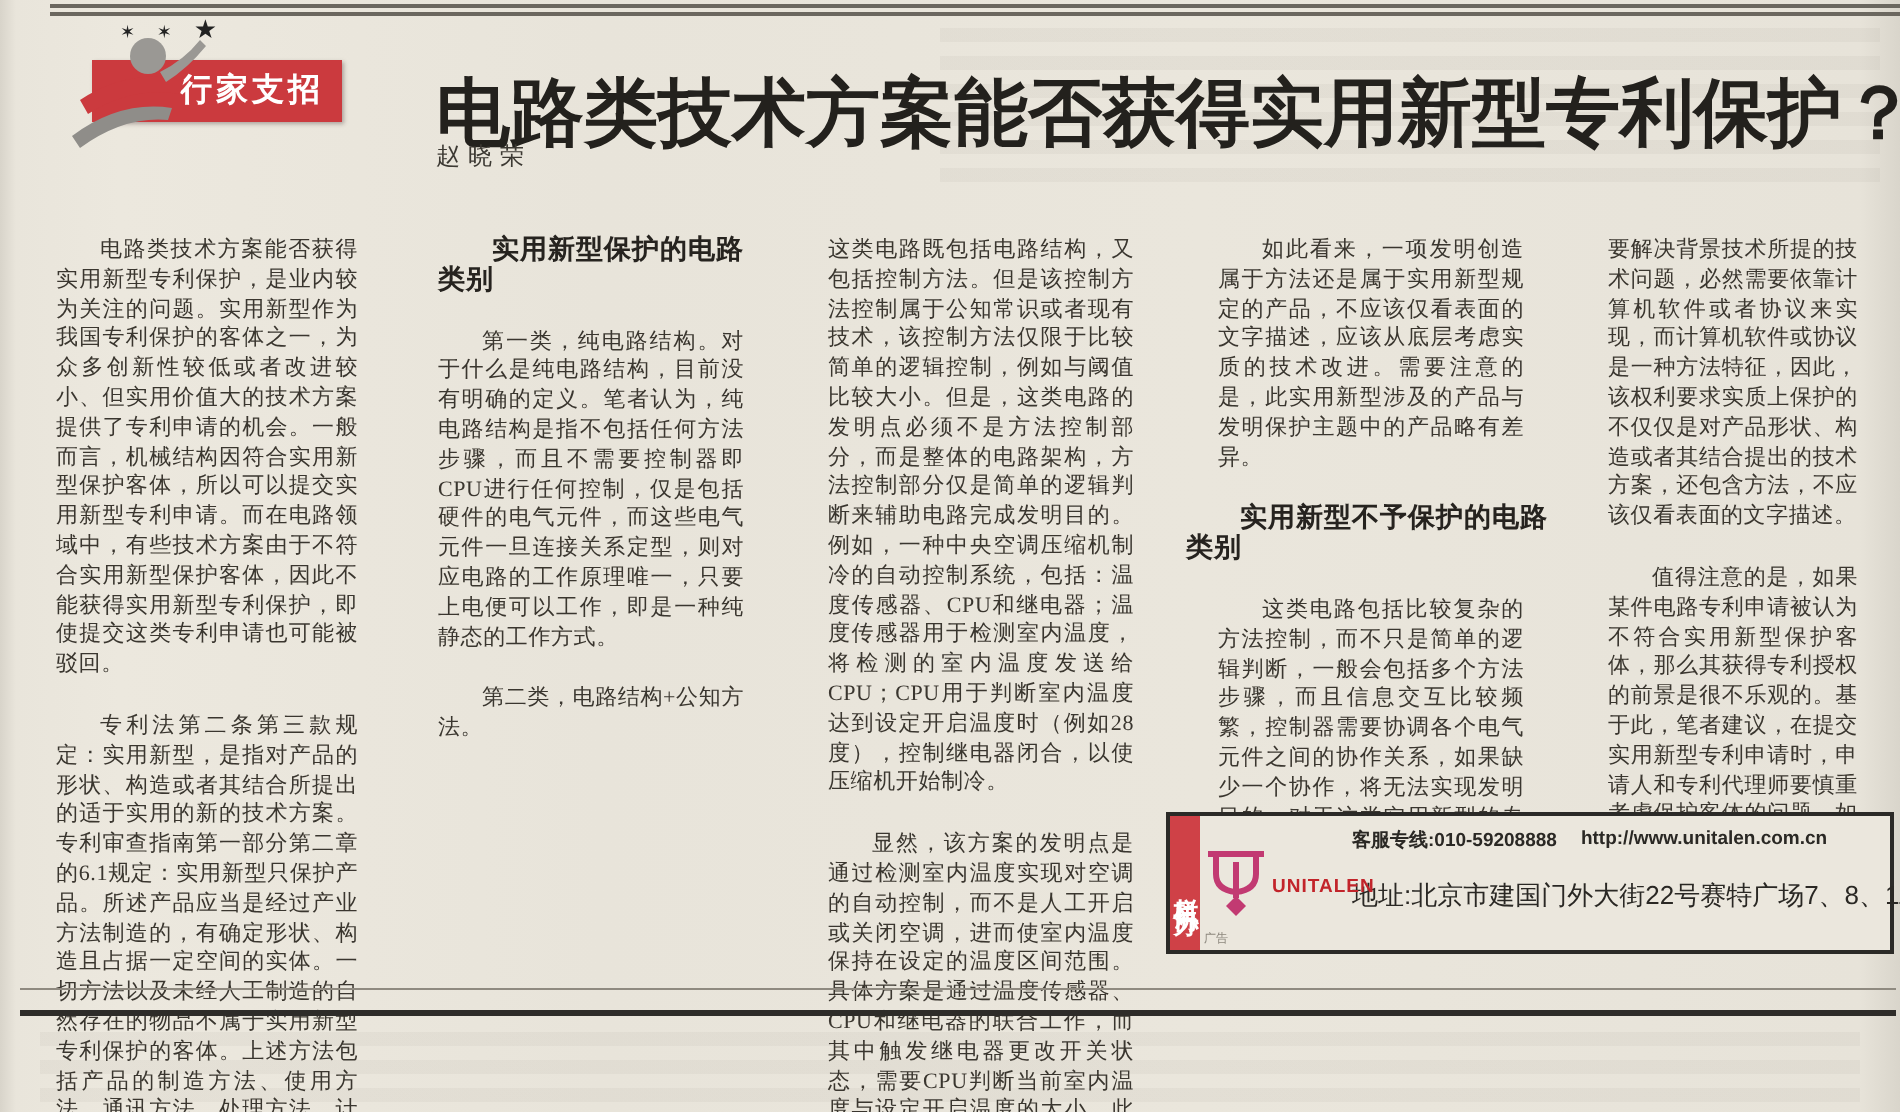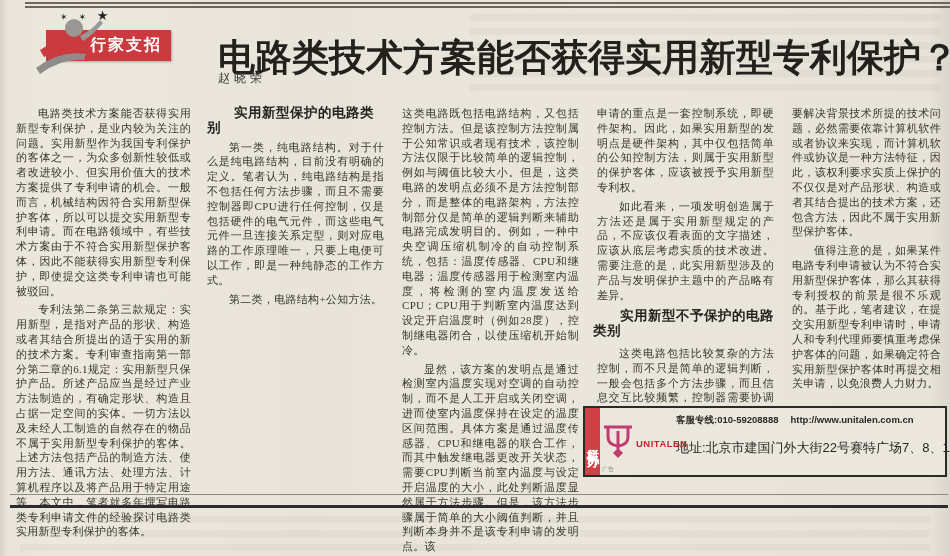--- a/index.html
+++ b/index.html
@@ -25,21 +25,21 @@
   .stars{position:absolute;left:22px;top:2px;color:#222;font-size:9px;letter-spacing:4px;font-family:"DejaVu Sans",sans-serif;}
   .stars .big{font-size:13px;}
   .kicker-box{position:absolute;left:8px;top:24px;width:125px;height:31px;background:#cb3a3e;box-shadow:1px 1px 2px rgba(60,40,40,.35);}
   .kicker-text{position:absolute;right:9px;top:5px;color:#fff;font-size:16px;font-weight:bold;letter-spacing:2px;font-family:"Liberation Serif",serif;}
   .figure-icon{position:absolute;left:-4px;top:10px;}
   .headline{position:absolute;left:218px;top:22px;width:722px;text-align:justify;text-align-last:justify;font-size:37px;font-weight:bold;line-height:40px;letter-spacing:0;color:#23211d;font-family:"Liberation Serif","DejaVu Serif",serif;white-space:nowrap;margin-top:16px;}
   .byline{position:absolute;left:218px;top:70px;width:722px;text-align:left;font-size:12px;letter-spacing:4px;color:#3c3933;}
 
   
   .col{position:absolute;top:102px;font-size:11px;line-height:14.8px;letter-spacing:.3px;text-align:justify;color:#3a362f;}
-  .col p{margin:4px;text-indent:2em;}
+  .col p{margin:16px;text-indent:2em;}
   .col p.noindent{text-indent:0;}
   .col1{left:12px;width:183px;height:382px;}
   .col2{left:203px;width:185px;height:382px;}
   .col3{left:398px;width:185px;height:382px;}
   .col4{left:593px;width:185px;height:298px;}
   .col5{left:788px;width:157px;height:298px;}
   .subhead{font-family:"Liberation Sans","DejaVu Sans",sans-serif;font-weight:bold;font-size:13.5px;letter-spacing:.5px;color:#26231f;margin:2px 0 9px 0;text-indent:0;text-align:left;}
   .subhead.mid{margin:7px 0 7px 0;}
 
   
@@ -92,28 +92,27 @@
     <p>第一类，纯电路结构。对于什么是纯电路结构，目前没有明确的定义。笔者认为，纯电路结构是指不包括任何方法步骤，而且不需要控制器即CPU进行任何控制，仅是包括硬件的电气元件，而这些电气元件一旦连接关系定型，则对应电路的工作原理唯一，只要上电便可以工作，即是一种纯静态的工作方式。</p>
     <p>第二类，电路结构+公知方法。</p>
   </div>
 
   <div class="col col3">
     <p class="noindent">这类电路既包括电路结构，又包括控制方法。但是该控制方法控制属于公知常识或者现有技术，该控制方法仅限于比较简单的逻辑控制，例如与阈值比较大小。但是，这类电路的发明点必须不是方法控制部分，而是整体的电路架构，方法控制部分仅是简单的逻辑判断来辅助电路完成发明目的。例如，一种中央空调压缩机制冷的自动控制系统，包括：温度传感器、CPU和继电器；温度传感器用于检测室内温度，将检测的室内温度发送给CPU；CPU用于判断室内温度达到设定开启温度时（例如28度），控制继电器闭合，以使压缩机开始制冷。</p>
     <p>显然，该方案的发明点是通过检测室内温度实现对空调的自动控制，而不是人工开启或关闭空调，进而使室内温度保持在设定的温度区间范围。具体方案是通过温度传感器、CPU和继电器的联合工作，而其中触发继电器更改开关状态，需要CPU判断当前室内温度与设定开启温度的大小，此处判断温度显然属于方法步骤。但是，该方法步骤属于简单的大小阈值判断，并且判断本身并不是该专利申请的发明点。该</p>
   </div>
 
   <div class="col col4">
-    <p class="noindent">申请的重点是一套控制系统，即硬件架构。因此，如果实用新型的发明点是硬件架构，其中仅包括简单的公知控制方法，则属于实用新型的保护客体，应该被授予实用新型专利权。</p>
     <p>如此看来，一项发明创造属于方法还是属于实用新型规定的产品，不应该仅看表面的文字描述，应该从底层考虑实质的技术改进。需要注意的是，此实用新型涉及的产品与发明保护主题中的产品略有差异。</p>
     <p class="subhead mid">实用新型不予保护的电路类别</p>
     <p>这类电路包括比较复杂的方法控制，而不只是简单的逻辑判断，一般会包括多个方法步骤，而且信息交互比较频繁，控制器需要协调各个电气元件之间的协作关系，如果缺少一个协作，将无法实现发明目的。对于这类实用新型的专利申请，审查员可能会下达如下审查意见：该技术方案</p>
   </div>
 
   <div class="col col5">
-    <p class="noindent">要解决背景技术所提的技术问题，必然需要依靠计算机软件或者协议来实现，而计算机软件或协议是一种方法特征，因此，该权利要求实质上保护的不仅仅是对产品形状、构造或者其结合提出的技术方案，还包含方法，因此不属于实用新型保护客体。</p>
+    <p class="noindent">要解决背景技术所提的技术问题，必然需要依靠计算机软件或者协议来实现，而计算机软件或协议是一种方法特征，因此，该权利要求实质上保护的不仅仅是对产品形状、构造或者其结合提出的技术方案，还包含方法，不应该仅看表面的文字描述。</p>
     <p>值得注意的是，如果某件电路专利申请被认为不符合实用新型保护客体，那么其获得专利授权的前景是很不乐观的。基于此，笔者建议，在提交实用新型专利申请时，申请人和专利代理师要慎重考虑保护客体的问题，如果确定符合实用新型保护客体时再提交相关申请，以免浪费人力财力。</p>
   </div>
 
   <div class="adbox">
     <div class="ad-label">栏目协办</div>
     <div class="ad-logo">
       <span>
         <svg width="36" height="36" viewBox="0 0 36 36">
           <g fill="none" stroke="#c23a72" stroke-width="3">
             <path d="M4 4 H32"></path>

